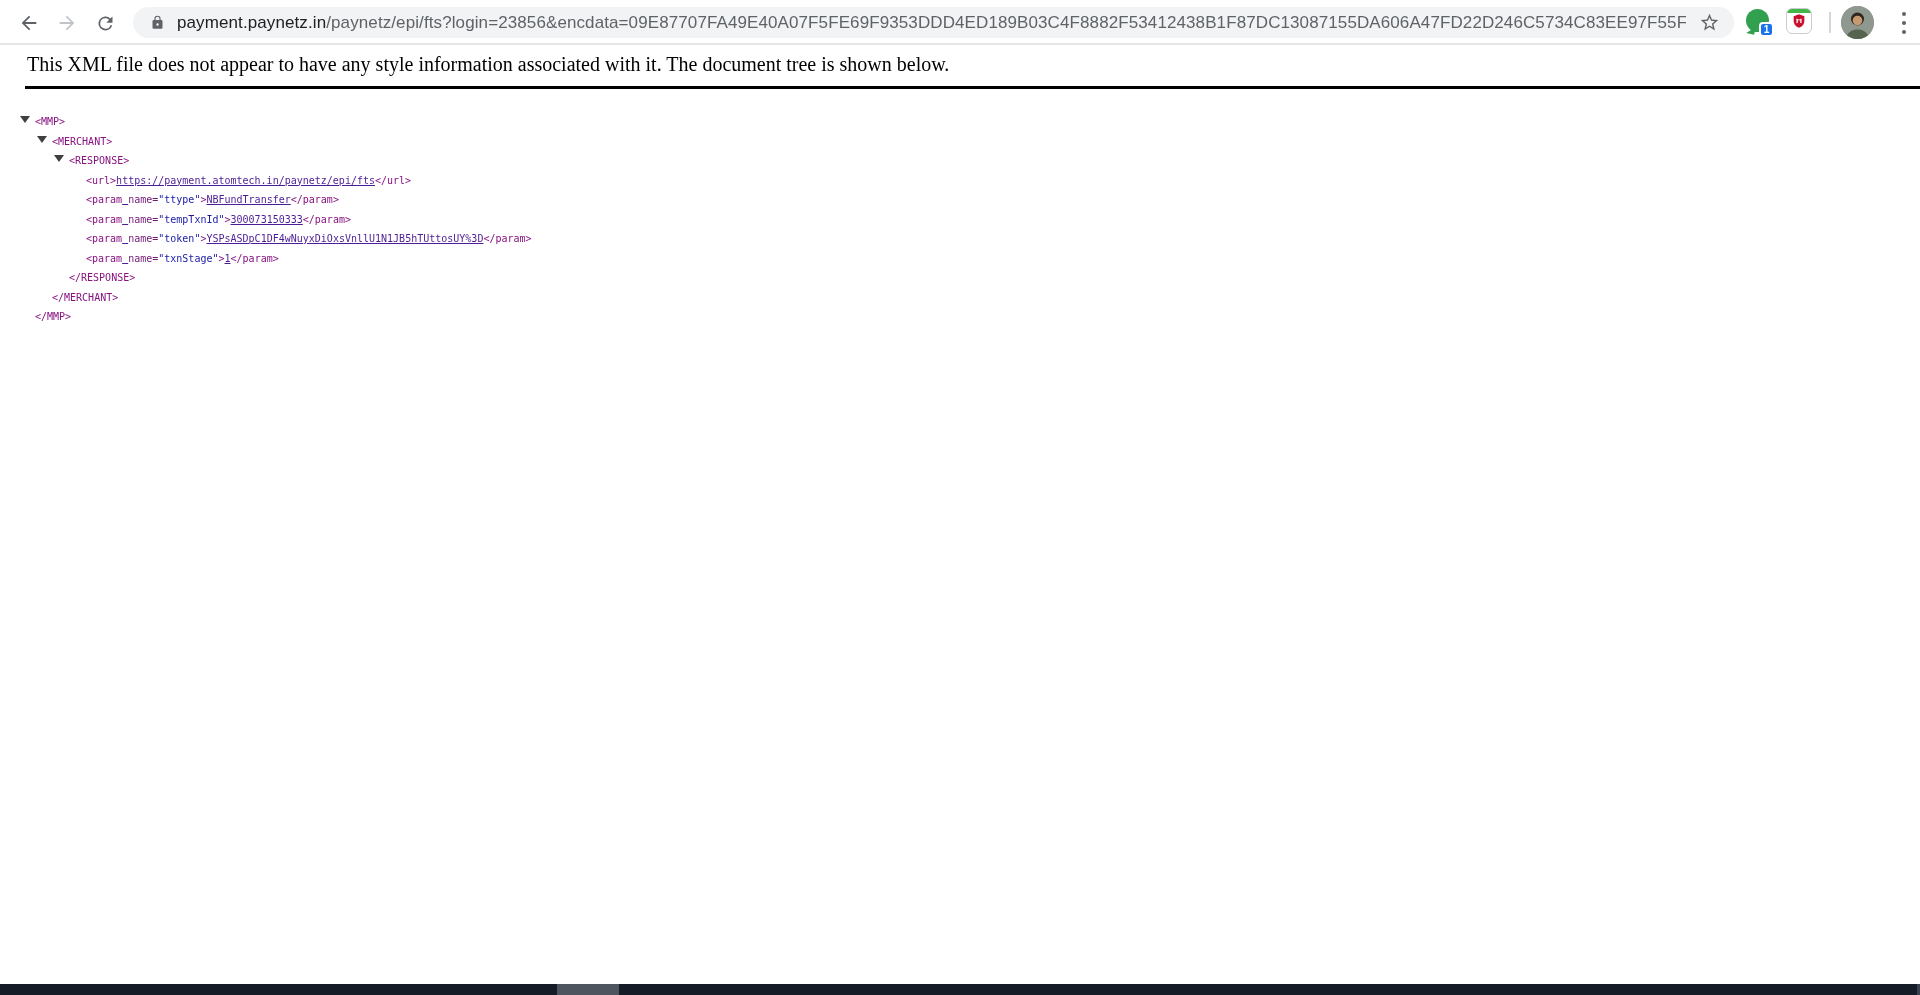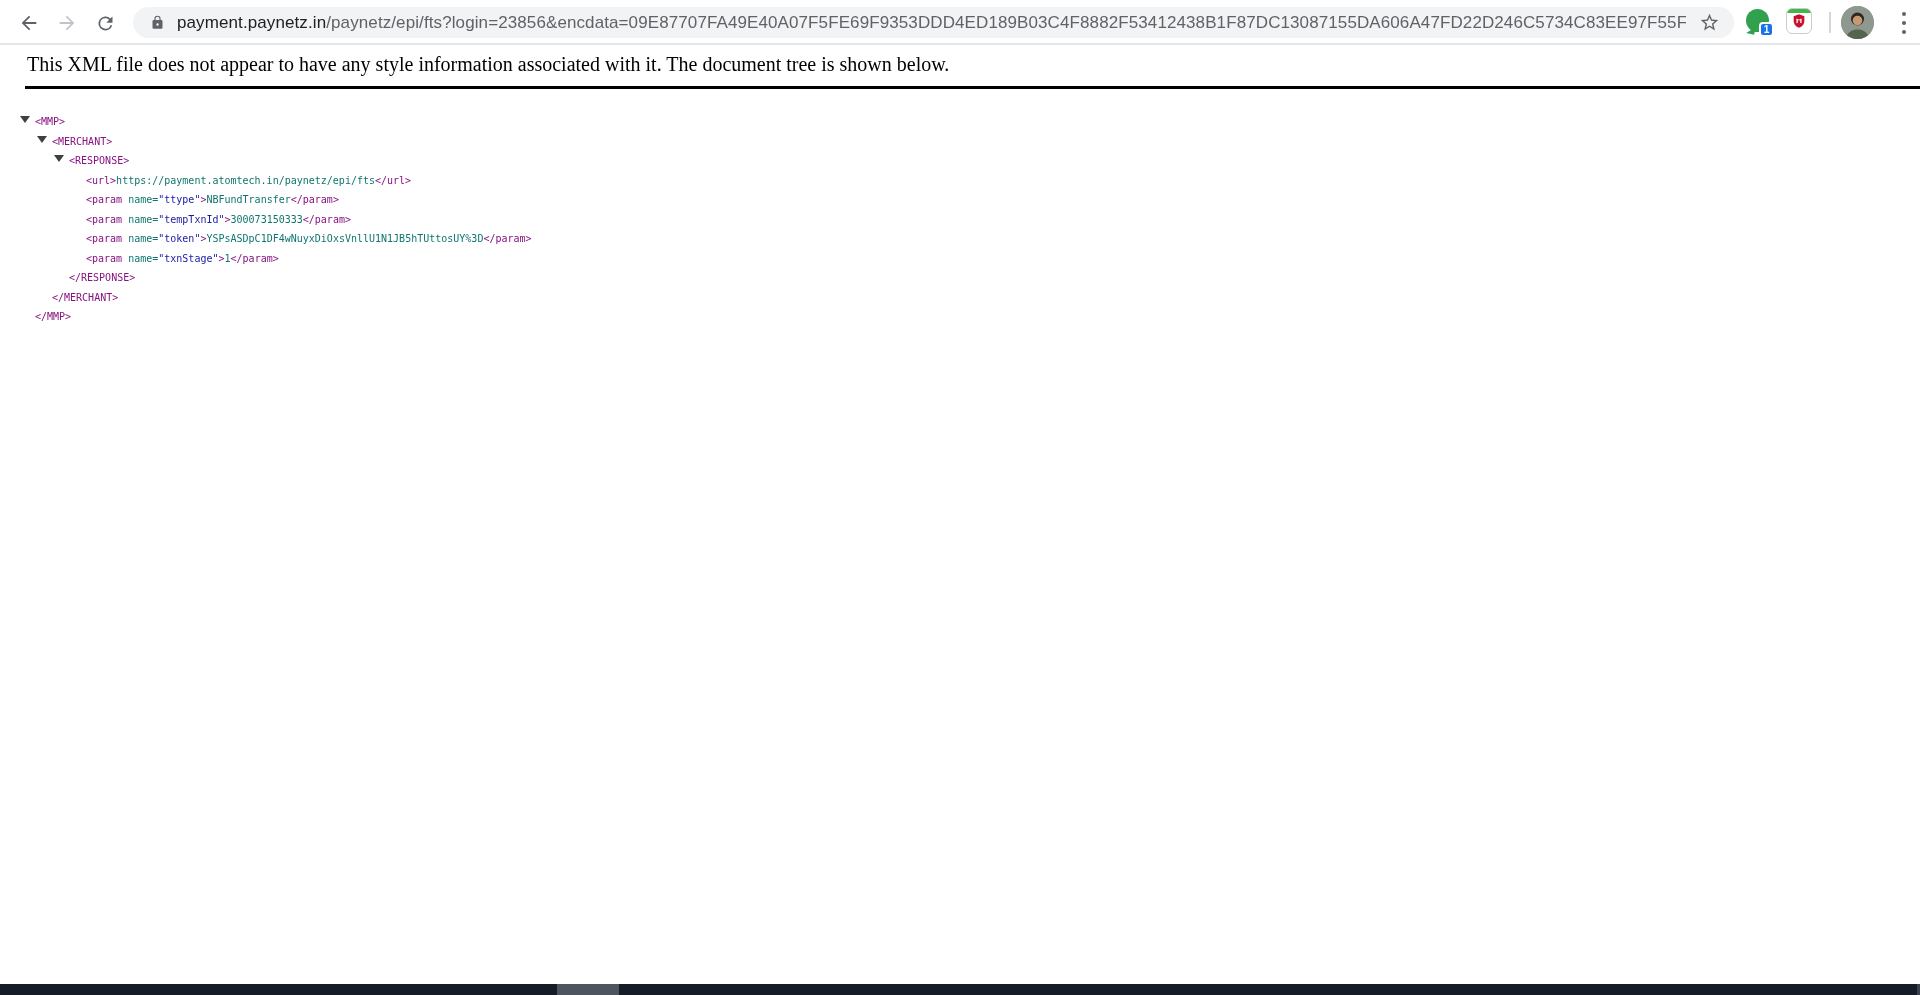--- a/index.html
+++ b/index.html
@@ -80,23 +80,23 @@
     color: #000; white-space: pre;
   }
   .xml-line { display: block; }
   .arrow {
     display: inline-block; width: 6px; height: 0; margin-right: 5px; margin-left: 1px;
     border-left: 5px solid transparent; border-right: 5px solid transparent;
     border-top: 7px solid #3f3f3f; vertical-align: 2px;
   }
   .arrow.blank { border-top-color: transparent; }
   .seg-tag  { color: #881280; }
-  .seg-attr { color: #0f766e; }
+  .seg-attr { color: #701a75; }
   .seg-val  { color: #1a1aa6; }
-  .seg-txt  { color: #0f766e; }
+  .seg-txt  { color: #4c1d95; text-decoration: underline; }
 
   
   .taskbar {
     position: absolute; left: 0; bottom: 0; width: 1920px; height: 11px; background: #151c28;
   }
   .taskbar .active-app { position: absolute; left: 557px; top: 0; width: 62px; height: 11px; background: #4e555f; }
   .taskbar .edge-tick  { position: absolute; right: 0; top: 0; width: 3px; height: 11px; background: #3a4150; }
 </style>
 </head>
 <body>

